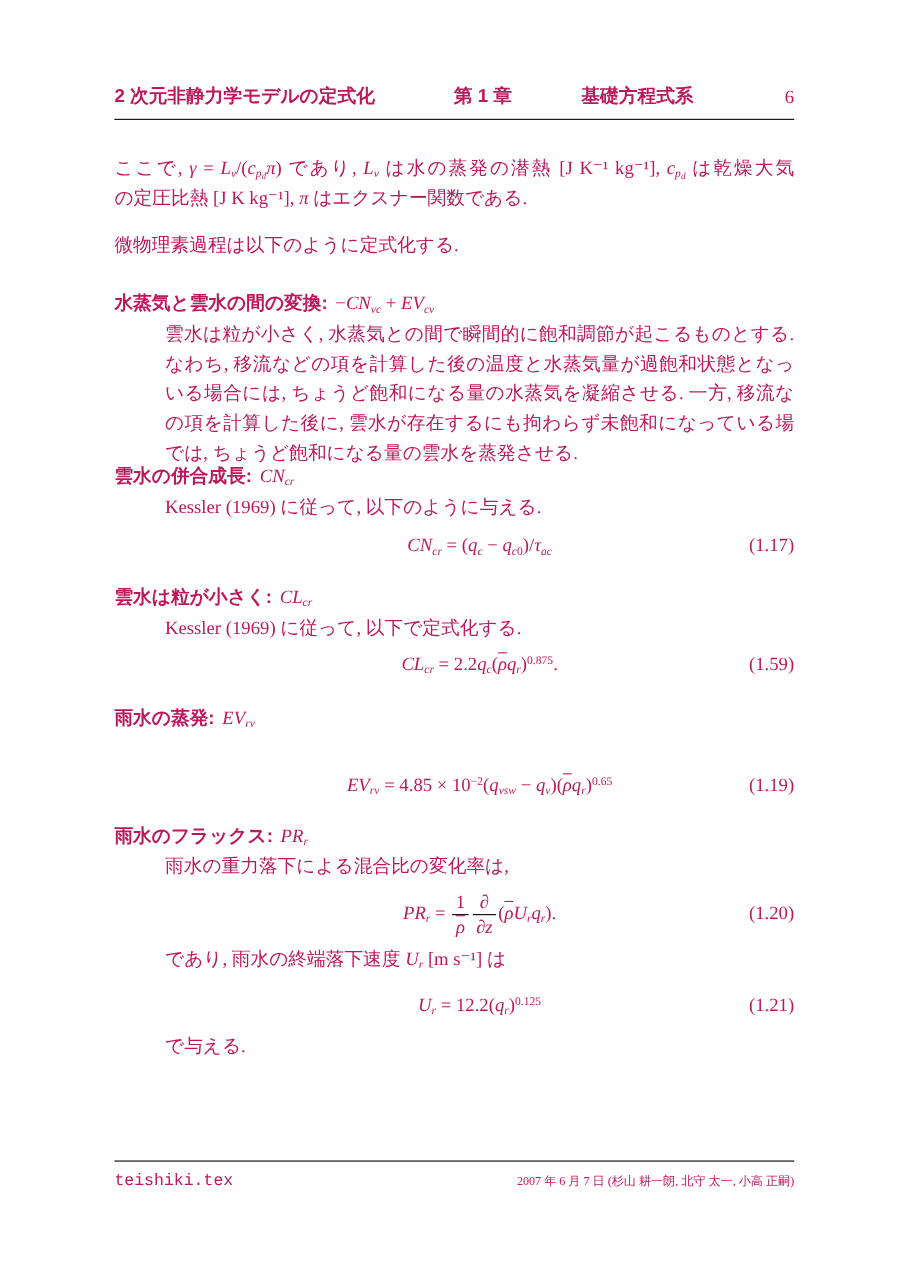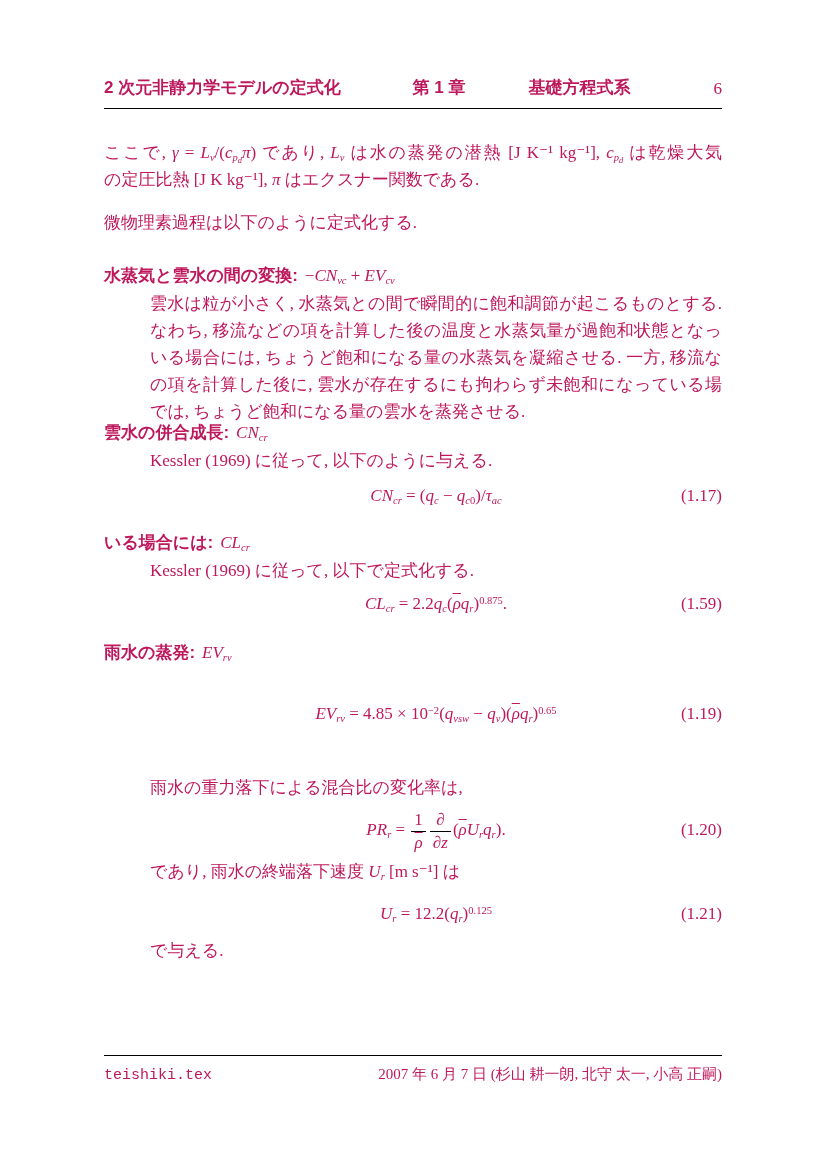--- a/index.html
+++ b/index.html
@@ -13,21 +13,21 @@
   
   .pagehead{top:76px;display:flex;justify-content:space-between;align-items:flex-end;
     border-bottom:1.5px solid #000;padding-bottom:9px;}
   .gothic{font-family:"Liberation Sans","DejaVu Sans",sans-serif;font-weight:bold;}
   .headright{display:flex;align-items:flex-end;gap:45px;}
   .headright .sec-title{margin-left:18px;}
   .headright .pageno{margin-left:38px;font-family:"Liberation Serif","DejaVu Serif",serif;font-weight:normal;}
   .pagefoot{top:1055px;border-top:1.5px solid #000;padding-top:9px;
     display:flex;justify-content:space-between;align-items:baseline;}
   .pagefoot .fname{font-family:"Liberation Mono","DejaVu Sans Mono",monospace;font-size:15px;}
-  .pagefoot .fdate{font-size:15px;}
+  .pagefoot .fdate{font-size:11px;}
   
   .tline{height:27px;line-height:27px;white-space:nowrap;}
   .tline.fill{text-align:justify;text-align-last:justify;white-space:normal;height:27px;overflow:hidden;}
   .oneline{line-height:27px;}
   
   .sec-head{line-height:26px;}
   .sec-head .jp{font-family:"Liberation Sans","DejaVu Sans",sans-serif;font-weight:bold;}
   .sec-head .math{margin-left:7px;}
   
   .eq{text-align:center;}
@@ -79,36 +79,39 @@
   <div class="blk sec-head" style="top:420px">
     <span class="jp">雲水の併合成長:</span><span class="math"><i>CN</i><sub><i>cr</i></sub></span>
   </div>
   <div class="blk indent oneline" style="top:447px">Kessler (1969) に従って, 以下のように与える.</div>
   <div class="blk indent eq eq34" style="top:479px">
     <span class="math"><i>CN</i><sub><i>cr</i></sub> = (<i>q</i><sub><i>c</i></sub> − <i>q</i><sub><i>c</i>0</sub>)/<i>τ</i><sub><i>ac</i></sub></span>
     <span class="eqnum">(1.17)</span>
   </div>
 
   <div class="blk sec-head" style="top:530px">
-    <span class="jp">いる場合には:</span><span class="math"><i>CL</i><sub><i>cr</i></sub></span>
+    <span class="jp">雲水は粒が小さく:</span><span class="math"><i>CL</i><sub><i>cr</i></sub></span>
   </div>
   <div class="blk indent oneline" style="top:557px">Kessler (1969) に従って, 以下で定式化する.</div>
   <div class="blk indent eq eq34" style="top:587px">
     <span class="math"><i>CL</i><sub><i>cr</i></sub> = 2.2<i>q</i><sub><i>c</i></sub>(<span class="bar"><i>ρ</i></span><i>q</i><sub><i>r</i></sub>)<sup>0.875</sup>.</span>
     <span class="eqnum">(1.59)</span>
   </div>
 
   <div class="blk sec-head" style="top:640px">
     <span class="jp">雨水の蒸発:</span><span class="math"><i>EV</i><sub><i>rv</i></sub></span>
   </div>
   <div class="blk indent eq eq34" style="top:697px">
     <span class="math"><i>EV</i><sub><i>rv</i></sub> = 4.85 × 10<sup>−2</sup>(<i>q</i><sub><i>vsw</i></sub> − <i>q</i><sub><i>v</i></sub>)(<span class="bar"><i>ρ</i></span><i>q</i><sub><i>r</i></sub>)<sup>0.65</sup></span>
     <span class="eqnum">(1.19)</span>
   </div>
 
+  <div class="blk sec-head" style="top:747px">
+    <span class="jp">雨水のフラックス:</span><span class="math"><i>PR</i><sub><i>r</i></sub></span>
+  </div>
   <div class="blk indent oneline" style="top:774px">雨水の重力落下による混合比の変化率は,</div>
   <div class="blk indent eq eq54" style="top:803px">
     <span class="math"><i>PR</i><sub><i>r</i></sub> = <span class="frac"><span class="fnum">1</span><span class="fden"><span class="bar"><i>ρ</i></span></span></span><span class="frac"><span class="fnum"><i>∂</i></span><span class="fden"><i>∂z</i></span></span>(<span class="bar"><i>ρ</i></span><i>U</i><sub><i>r</i></sub><i>q</i><sub><i>r</i></sub>).</span>
     <span class="eqnum">(1.20)</span>
   </div>
   <div class="blk indent oneline" style="top:858px">であり, 雨水の終端落下速度 <span class="math"><i>U</i><sub><i>r</i></sub></span> [m s⁻¹] は</div>
   <div class="blk indent eq eq34" style="top:897px">
     <span class="math"><i>U</i><sub><i>r</i></sub> = 12.2(<i>q</i><sub><i>r</i></sub>)<sup>0.125</sup></span>
     <span class="eqnum">(1.21)</span>
   </div>

